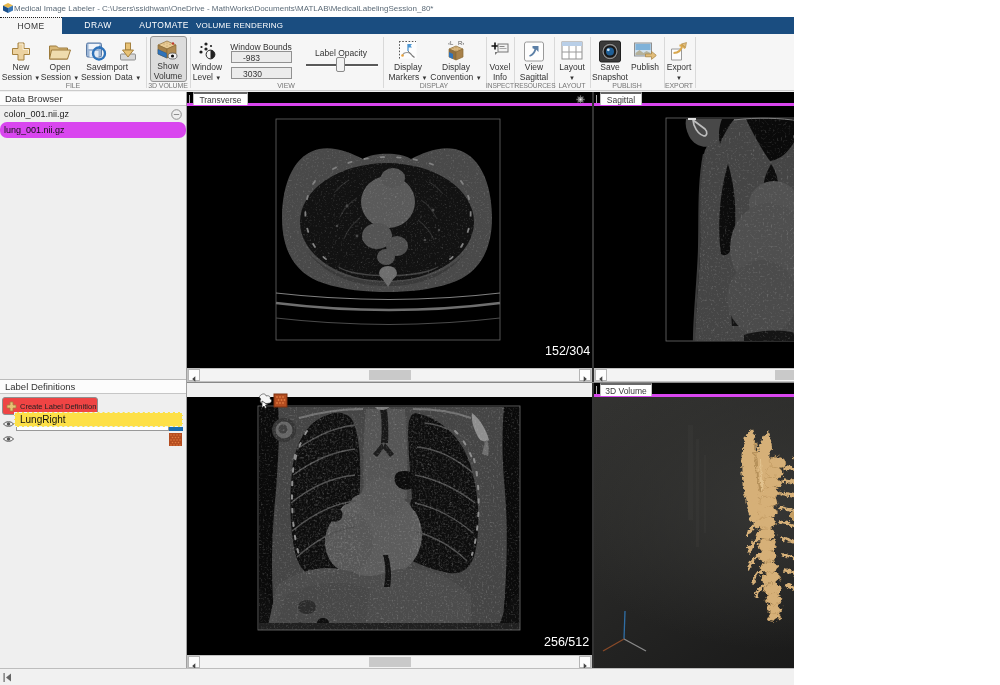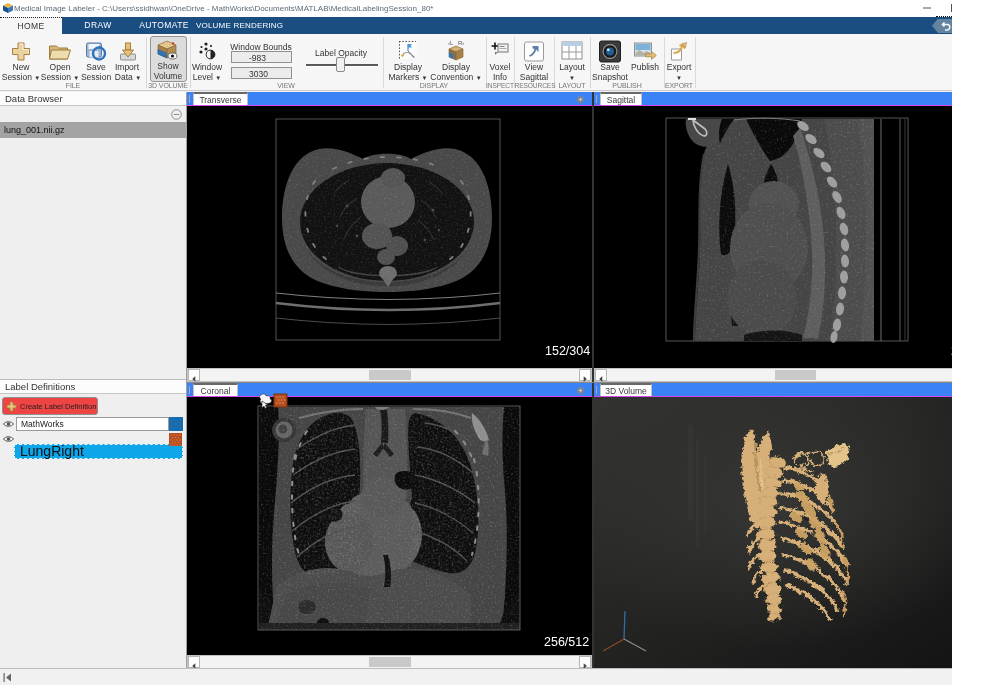--- a/index.html
+++ b/index.html
@@ -1,37 +1,37 @@
 <!DOCTYPE html>
 <html><head>
 <meta charset="utf-8">
 <style>
 html,body{margin:0;padding:0;}
-#app{position:relative;width:952px;height:685px;background:#f0f0f0;font-family:"Liberation Sans",sans-serif;overflow:hidden;text-decoration:underline;}
+#app{position:relative;width:794px;height:685px;background:#f0f0f0;font-family:"Liberation Sans",sans-serif;overflow:hidden;text-decoration:underline;}
 .abs{position:absolute;}
 
 #titlebar{position:absolute;left:0;top:0;width:1000px;height:17px;background:#ffffff;}
 #title-text{position:absolute;left:14px;top:4px;font-size:8px;color:#5b6a77;white-space:nowrap;}
 .winbtn{position:absolute;top:0;width:14px;height:14px;color:#555;}
 
 #tabstrip{position:absolute;left:0;top:17px;width:1000px;height:17px;background:#1a4d80;}
 .tab{position:absolute;top:0;height:17px;font-size:8.5px;letter-spacing:.4px;color:#fff;line-height:17px;text-align:center;}
 #tab-home{left:0;width:62px;background:#f6f6f6;color:#333;border-top:1px dotted #222;box-sizing:border-box;}
 #qat{position:absolute;left:932px;top:1.5px;width:59px;height:14.5px;background:#64839f;clip-path:polygon(6px 0,100% 0,100% 100%,6px 100%,0 50%);}
 
 #toolbar{position:absolute;left:0;top:34px;width:1000px;height:57px;background:#f6f6f6;border-bottom:1px solid #cccccc;box-sizing:border-box;}
 .tsep{position:absolute;top:3px;height:51px;width:1px;background:#d9d9d9;}
 .tlabel{position:absolute;font-size:8.5px;color:#333;white-space:nowrap;text-align:center;transform:translateX(-50%);}
 .seclabel{position:absolute;top:48px;font-size:7px;color:#767676;white-space:nowrap;text-align:center;transform:translateX(-50%);letter-spacing:-0.1px;}
 .ticon{position:absolute;transform:translateX(-50%);}
-.tfield{position:absolute;left:231px;width:61px;height:12px;background:#ececec;border:1px solid #919191;font-size:8.5px;color:#333;line-height:12px;padding-left:17px;box-sizing:border-box;}
+.tfield{position:absolute;left:231px;width:61px;height:12px;background:#ececec;border:1px solid #919191;font-size:8.5px;color:#333;line-height:12px;padding-left:11px;box-sizing:border-box;}
 
 #leftpanel{position:absolute;left:0;top:92px;width:186px;height:576px;background:#efefef;border-right:1px solid #a9a9a9;box-sizing:content-box;}
 .phead{position:absolute;left:0;width:186px;height:14px;background:#fcfcfc;border-bottom:1px solid #c6c6c6;font-size:9.5px;color:#333;line-height:14px;padding-left:5px;box-sizing:border-box;}
-.vptitle{position:absolute;background:#3b82f6;border-bottom:1px solid #d946ef;box-sizing:border-box;}
+.vptitle{position:absolute;background:#000000;border-bottom:3px solid #d946ef;box-sizing:border-box;}
 .vptab{position:absolute;top:0;background:#ffffff;border:1px solid #c2c2c2;border-top:2px solid #686868;border-bottom:none;font-size:8.5px;color:#3a3a3a;text-align:center;box-sizing:border-box;}
 .gear{position:absolute;top:3px;width:9px;height:9px;}
 .handle{position:absolute;left:2px;top:3px;width:3px;height:8px;border-left:1px solid #aaa;border-right:1px solid #aaa;}
 .sb{position:absolute;background:#f3f3f3;border:1px solid #c2c2c2;box-sizing:border-box;}
 .sbarrow{position:absolute;top:0;width:12px;height:12px;background:#fdfdfd;border:1px solid #b5b5b5;box-sizing:border-box;text-align:center;}
 .sbthumb{position:absolute;top:1px;height:10px;background:#c9c9c9;}
 .slice-num{position:absolute;color:#ffffff;font-size:12.5px;}
 #statusbar{position:absolute;left:0;top:668px;width:1000px;height:17px;background:#f1f1f1;border-top:1px solid #bdbdbd;box-sizing:border-box;}
 </style>
 </head>
@@ -110,21 +110,21 @@
     <path d="M13.5 3.5 l3 2.2 l-3.4 1.6 z" fill="#2f73ba"></path>
   </svg>
   <div class="tlabel" style="left:96px;top:28px">Save</div>
   <div class="tlabel" style="left:96px;top:38px">Session</div>
 
   <svg class="ticon" style="left:128px;top:8px" width="19" height="19" viewBox="0 0 19 19">
     <rect x="2" y="12" width="15" height="6" rx="1" fill="#d7d7d7" stroke="#8f8f8f"></rect>
     <rect x="7" y="1" width="5" height="7" fill="#e8c276" stroke="#a5813f"></rect>
     <path d="M4 8 h11 l-5.5 7 z" fill="#e8c276" stroke="#a5813f"></path>
   </svg>
-  <div class="tlabel" style="left:127px;top:28px">Import</div>
+  <div class="tlabel" style="left:116px;top:28px">Import</div>
   <div class="tlabel" style="left:128px;top:38px">Data&nbsp;<span style="font-size:6px">▼</span></div>
   <div class="seclabel" style="left:73px">FILE</div>
 
   <div class="abs" style="left:150px;top:2px;width:37px;height:46px;background:#dcdcdc;border:1px solid #949494;border-radius:3px;box-sizing:border-box;"></div>
   <svg class="ticon" style="left:168px;top:6px" width="22" height="20" viewBox="0 0 22 20">
     <polygon points="10,1 19,5 10,9 1,5" fill="#e8cb95" stroke="#8a6a35" stroke-width=".7"></polygon>
     <polygon points="1,5 10,9 10,18 1,14" fill="#a58049" stroke="#8a6a35" stroke-width=".7"></polygon>
     <polygon points="1,9.5 10,13.5 10,18 1,14" fill="#2f73ba" stroke="#1c5792" stroke-width=".5"></polygon>
     <polygon points="10,9 19,5 19,14 10,18" fill="#b08b52" stroke="#8a6a35" stroke-width=".7"></polygon>
     <g fill="#b89158">
@@ -251,25 +251,26 @@
     <path d="M5 12 c6 0 8 -3 9 -8 l-3 .8 M14 4 l2.5 3.5" fill="none" stroke="#d9a84e" stroke-width="2"></path>
     <path d="M13 3 l5 -1.5 l-1 5 z" fill="#e2bd7a" stroke="#a5813f" stroke-width=".6"></path>
   </svg>
   <div class="tlabel" style="left:679px;top:28px">Export</div>
   <div class="tlabel" style="left:679px;top:38px"><span style="font-size:6px">▼</span></div>
   <div class="seclabel" style="left:679px">EXPORT</div>
 </div>
 
 <div id="leftpanel">
   <div class="phead" style="top:0">Data Browser</div>
+  <div class="abs" style="left:0;top:15px;width:186px;height:15px;background:#efefef;font-size:9px;color:#222;line-height:15px;padding-left:4px;box-sizing:border-box;">colon_001.nii.gz</div>
   <svg class="abs" style="left:171px;top:17px" width="11" height="11" viewBox="0 0 11 11">
     <circle cx="5.5" cy="5.5" r="4.8" fill="none" stroke="#8f8f8f"></circle>
     <line x1="2.8" y1="5.5" x2="8.2" y2="5.5" stroke="#8f8f8f"></line>
   </svg>
-  <div class="abs" style="left:0;top:30px;width:186px;height:16px;background:#a3a3a3;font-size:9px;color:#111;line-height:16px;padding-left:4px;box-sizing:border-box;">lung_001.nii.gz</div>
+  <div class="abs" style="left:0;top:30px;width:186px;height:16px;background:#d946ef;font-size:9px;color:#111;line-height:16px;padding-left:4px;box-sizing:border-box;border-radius:7px;">lung_001.nii.gz</div>
 
   <div class="abs" style="left:0;top:287px;width:186px;height:1px;background:#bbb;"></div>
   <div class="phead" style="top:288px">Label Definitions</div>
   <div class="abs" style="left:2px;top:305px;width:96px;height:18px;background:#ef4444;border:1px solid #8f8f8f;border-radius:3px;box-sizing:border-box;">
     <svg class="abs" style="left:3px;top:3px" width="11" height="11" viewBox="0 0 11 11">
       <path d="M4 1 h3 v3 h3 v3 h-3 v3 h-3 v-3 h-3 v-3 h3 z" fill="#e8c276" stroke="#a5813f" stroke-width=".8"></path>
     </svg>
     <div class="abs" style="left:17px;top:4px;font-size:7.5px;color:#222;white-space:nowrap;">Create Label Definition</div>
   </div>
 
@@ -277,21 +278,21 @@
     <path d="M.5 4 C2.5 1 8.5 1 10.5 4 C8.5 7 2.5 7 .5 4 z" fill="none" stroke="#555"></path>
     <circle cx="5.5" cy="4" r="1.7" fill="#555"></circle>
   </svg>
   <div class="abs" style="left:16px;top:325px;width:153px;height:14px;background:#fff;border:1px solid #999;box-sizing:border-box;font-size:8.5px;line-height:12px;padding-left:4px;color:#222;">MathWorks</div>
   <div class="abs" style="left:169px;top:325px;width:14px;height:14px;background:#1a6cb0;box-sizing:border-box;"></div>
 
   <svg class="abs" style="left:3px;top:343px" width="11" height="8" viewBox="0 0 11 8">
     <path d="M.5 4 C2.5 1 8.5 1 10.5 4 C8.5 7 2.5 7 .5 4 z" fill="none" stroke="#555"></path>
     <circle cx="5.5" cy="4" r="1.7" fill="#555"></circle>
   </svg>
-  <div class="abs" style="left:14px;top:352px;width:169px;height:15px;background:#0ea5e9;border:1px dashed #e8f2fa;box-sizing:border-box;font-size:14px;line-height:13px;padding-left:5px;color:#111;">LungRight</div>
+  <div class="abs" style="left:14px;top:320px;width:169px;height:15px;background:#fde047;border:1px dashed #e8f2fa;box-sizing:border-box;font-size:10px;line-height:13px;padding-left:5px;color:#111;">LungRight</div>
   <svg class="abs" style="left:169px;top:341px" width="13" height="13">
     <rect width="13" height="13" fill="#b44d20"></rect>
     <g fill="#e07a3f">
       <circle cx="2" cy="2" r="0.8"></circle>
           <circle cx="5" cy="2" r="0.8"></circle>
           <circle cx="8" cy="2" r="0.8"></circle>
           <circle cx="11" cy="2" r="0.8"></circle>
       <circle cx="3.5" cy="4.5" r="0.8"></circle>
           <circle cx="6.5" cy="4.5" r="0.8"></circle>
           <circle cx="9.5" cy="4.5" r="0.8"></circle>
@@ -339,38 +340,20 @@
           <line x1="5" y1="8" x2="5" y2="9.5"></line>
           <line x1="0.5" y1="5" x2="2" y2="5"></line>
           <line x1="8" y1="5" x2="9.5" y2="5"></line>
           <line x1="1.8" y1="1.8" x2="2.9" y2="2.9"></line>
           <line x1="7.1" y1="7.1" x2="8.2" y2="8.2"></line>
           <line x1="8.2" y1="1.8" x2="7.1" y2="2.9"></line>
           <line x1="2.9" y1="7.1" x2="1.8" y2="8.2"></line>
         </g>
       </svg>
 </div>
-<div class="vptitle" style="left:187px;top:383px;width:405px;height:14px;">
-  <div class="handle"></div>
-  <div class="vptab" style="left:6px;width:45px;height:13px;line-height:12px;">Coronal</div>
-  <svg class="gear" style="left:389px" viewBox="0 0 10 10">
-        <circle cx="5" cy="5" r="3" fill="#888"></circle>
-        <circle cx="5" cy="5" r="1.2" fill="#f1f1f1"></circle>
-        <g stroke="#888" stroke-width="1.4">
-          <line x1="5" y1="0.5" x2="5" y2="2"></line>
-          <line x1="5" y1="8" x2="5" y2="9.5"></line>
-          <line x1="0.5" y1="5" x2="2" y2="5"></line>
-          <line x1="8" y1="5" x2="9.5" y2="5"></line>
-          <line x1="1.8" y1="1.8" x2="2.9" y2="2.9"></line>
-          <line x1="7.1" y1="7.1" x2="8.2" y2="8.2"></line>
-          <line x1="8.2" y1="1.8" x2="7.1" y2="2.9"></line>
-          <line x1="2.9" y1="7.1" x2="1.8" y2="8.2"></line>
-        </g>
-      </svg>
-</div>
 <div class="vptitle" style="left:594px;top:383px;width:406px;height:14px;">
   <div class="handle"></div>
   <div class="vptab" style="left:6px;width:52px;height:13px;line-height:12px;">3D Volume</div>
   <svg class="gear" style="left:390px" viewBox="0 0 10 10">
         <circle cx="5" cy="5" r="3" fill="#888"></circle>
         <circle cx="5" cy="5" r="1.2" fill="#f1f1f1"></circle>
         <g stroke="#888" stroke-width="1.4">
           <line x1="5" y1="0.5" x2="5" y2="2"></line>
           <line x1="5" y1="8" x2="5" y2="9.5"></line>
           <line x1="0.5" y1="5" x2="2" y2="5"></line>

